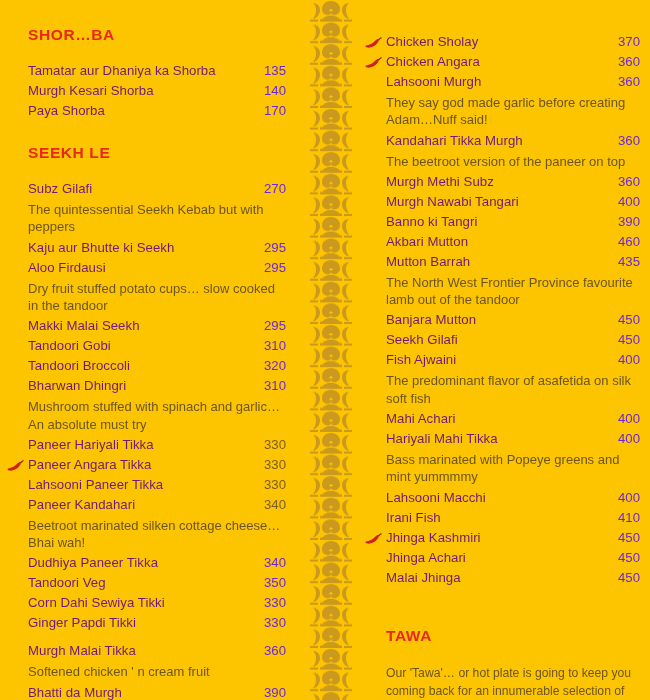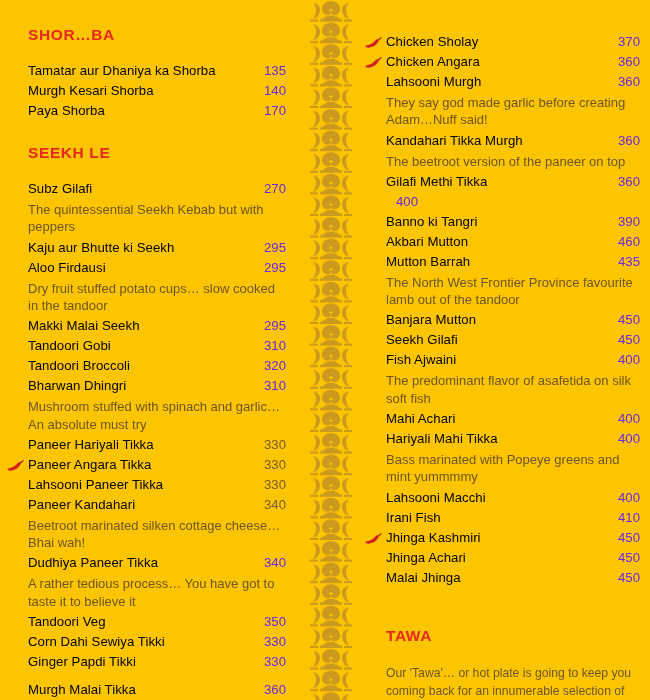--- a/index.html
+++ b/index.html
@@ -71,21 +71,21 @@
     display: flex;
     align-items: baseline;
     justify-content: space-between;
     position: relative;
     margin-bottom: 5px;
   }
   .menu-row.gap-before {
     margin-top: 13px;
   }
   .item-name {
-    color: #000000;
+    color: #701a75;
     font-size: 13.2px;
     letter-spacing: 0.05px;
     white-space: nowrap;
   }
   .item-price {
     color: #6d28d9;
     font-size: 13.2px;
     white-space: nowrap;
     margin-left: 10px;
   }
@@ -256,21 +256,20 @@
               <span class="item-price">340</span>
             </div>
           </li>
           <li class="item-desc wide">Beetroot marinated silken cottage cheese…Bhai wah!</li>
           <li class="menu-row">
             <div class="row-inner">
               <span class="item-name">Dudhiya Paneer Tikka</span>
               <span class="item-price">340</span>
             </div>
           </li>
-          <li class="item-desc wide">A rather tedious process… You have got to taste it to believe it</li>
           <li class="menu-row">
             <div class="row-inner">
               <span class="item-name">Tandoori Veg</span>
               <span class="item-price">350</span>
             </div>
           </li>
           <li class="menu-row">
             <div class="row-inner">
               <span class="item-name">Corn Dahi Sewiya Tikki</span>
               <span class="item-price">330</span>
@@ -330,26 +329,27 @@
         <li class="item-desc wide">They say god made garlic before creating Adam…Nuff said!</li>
         <li class="menu-row">
           <div class="row-inner">
             <span class="item-name">Kandahari Tikka Murgh</span>
             <span class="item-price">360</span>
           </div>
         </li>
         <li class="item-desc wide">The beetroot version of the paneer on top</li>
         <li class="menu-row">
           <div class="row-inner">
-            <span class="item-name">Gilafi Methi Tikka</span>
+            <span class="item-name">Murgh Methi Subz</span>
             <span class="item-price">360</span>
           </div>
         </li>
         <li class="menu-row">
           <div class="row-inner">
+            <span class="item-name">Murgh Nawabi Tangari</span>
             <span class="item-price">400</span>
           </div>
         </li>
         <li class="menu-row">
           <div class="row-inner">
             <span class="item-name">Banno ki Tangri</span>
             <span class="item-price">390</span>
           </div>
         </li>
         <li class="menu-row">

